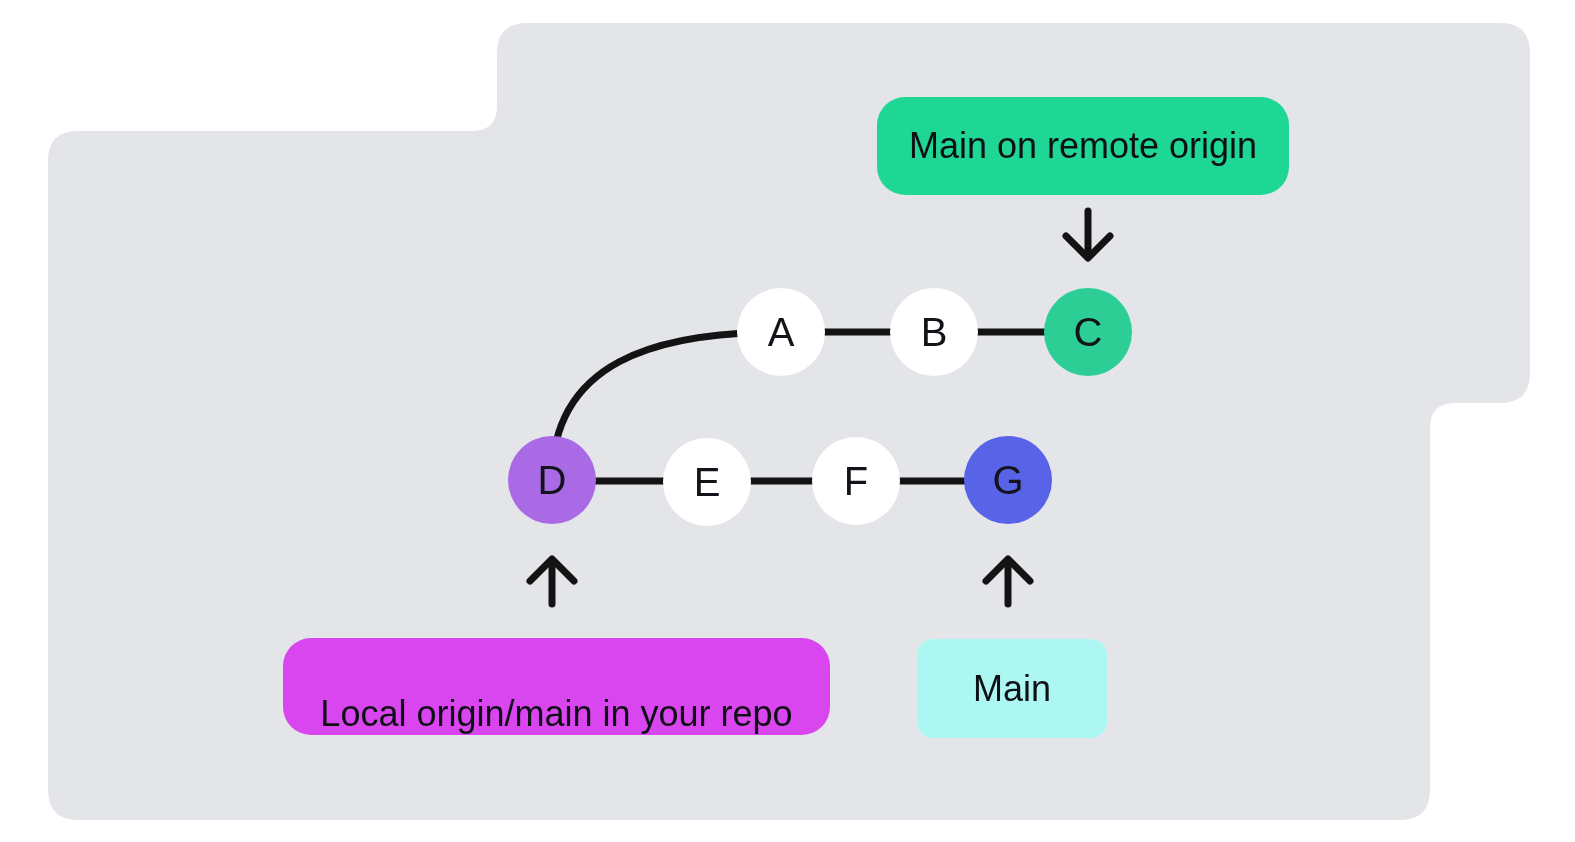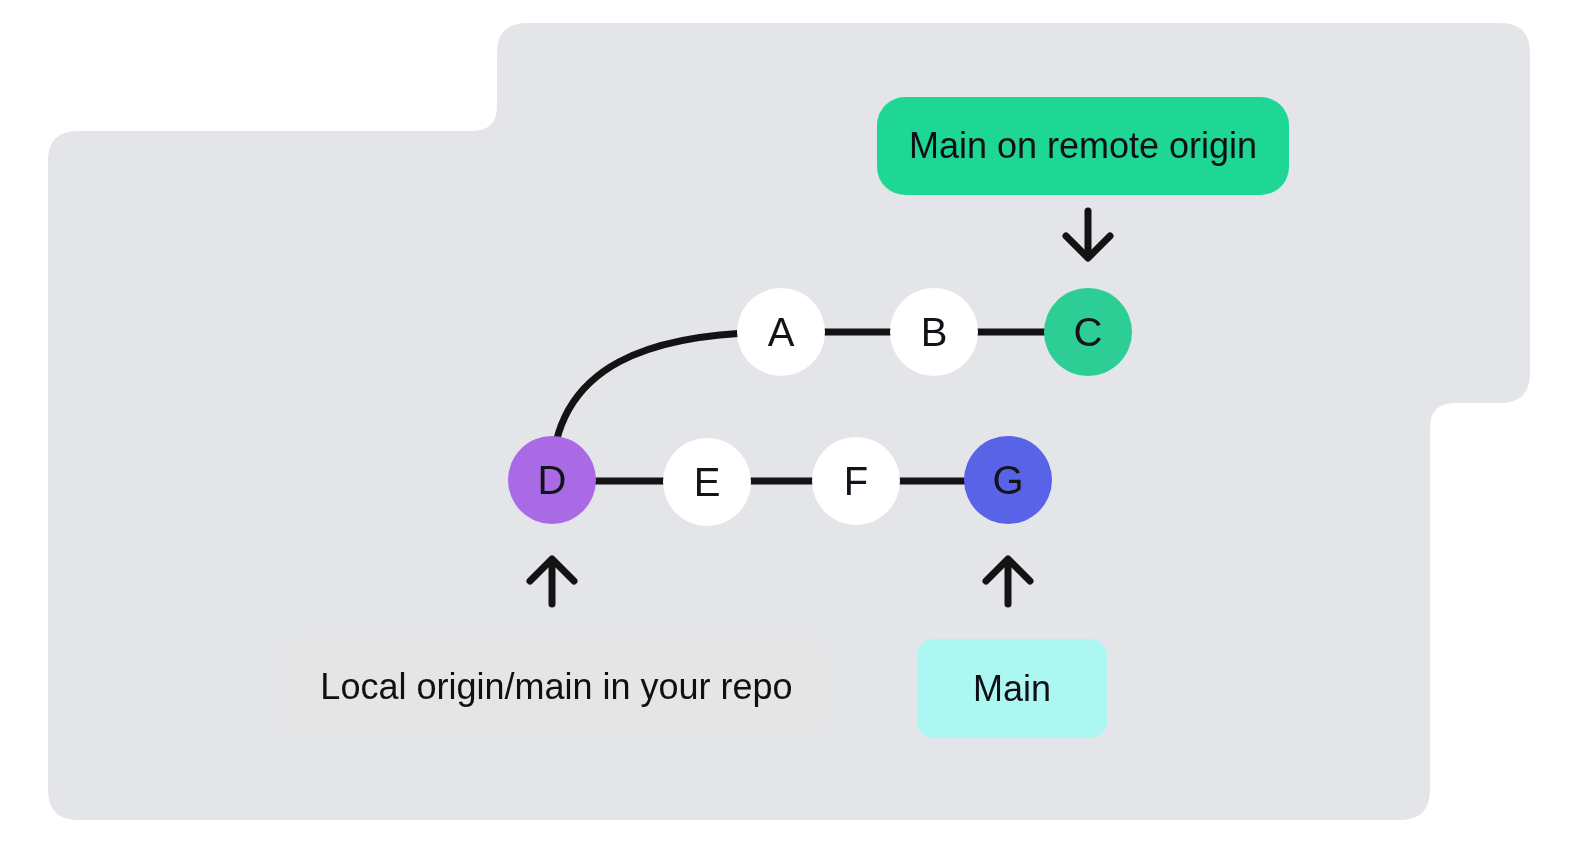--- a/index.html
+++ b/index.html
@@ -107,21 +107,21 @@
     <g>
       <path class="stroke-line" d="M 1008 604 V 563"></path>
       <path class="stroke-line" d="M 986 581 L 1008 559 L 1030 581"></path>
     </g>
   </svg>
 
   <div class="pill pill-remote" style="background: rgb(30, 215, 148); margin-top: 16px;">
     <span>Main on remote origin</span>
   </div>
 
-  <div class="pill pill-local" style="background: #e5e5e5;">
+  <div class="pill pill-local" style="background: #d946ef; align-items: flex-end;">
     <span>Local origin/main in your repo</span>
   </div>
 
   <div class="pill pill-main" style="background: rgb(173, 247, 242);">
     <span>Main</span>
   </div>
 
   <div class="node node-a" style="background: rgb(255, 255, 255);">A</div>
   <div class="node node-b" style="background: rgb(255, 255, 255);">B</div>
   <div class="node node-c" style="background: rgb(44, 206, 150);">C</div>

